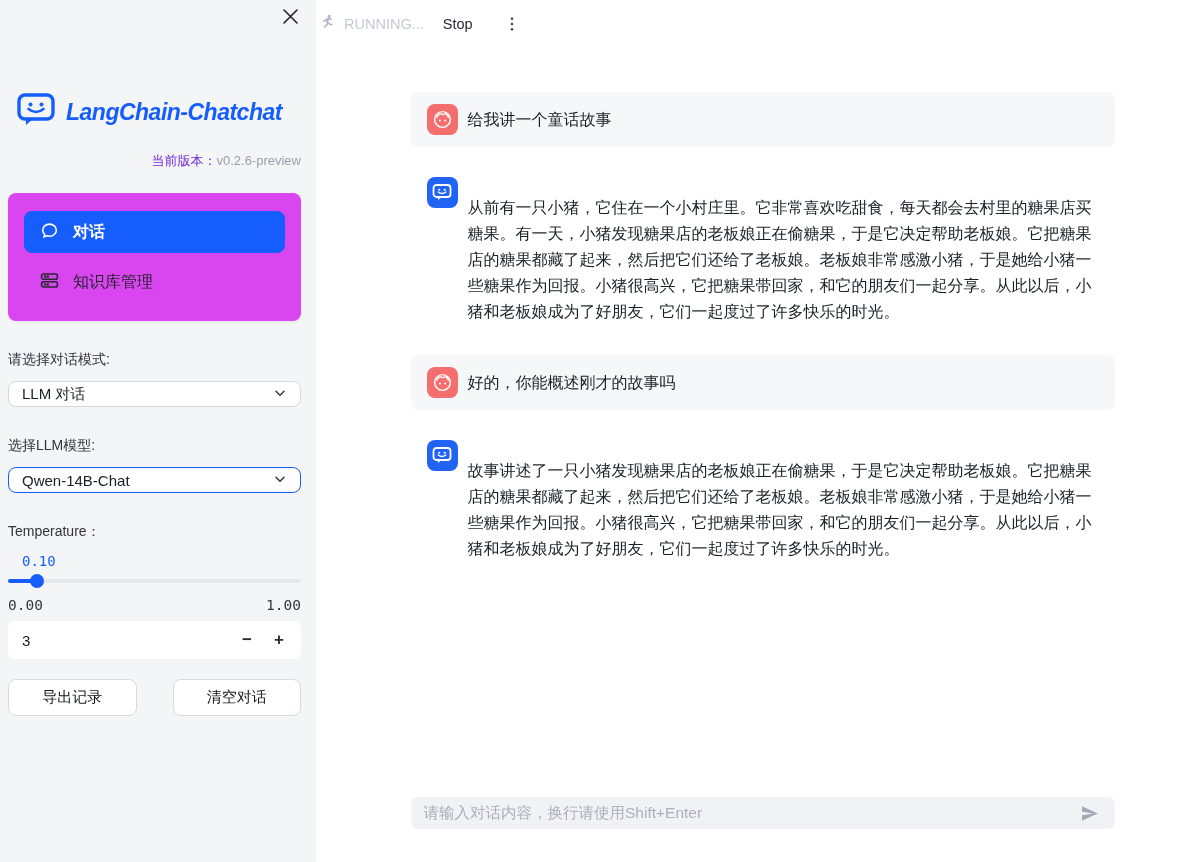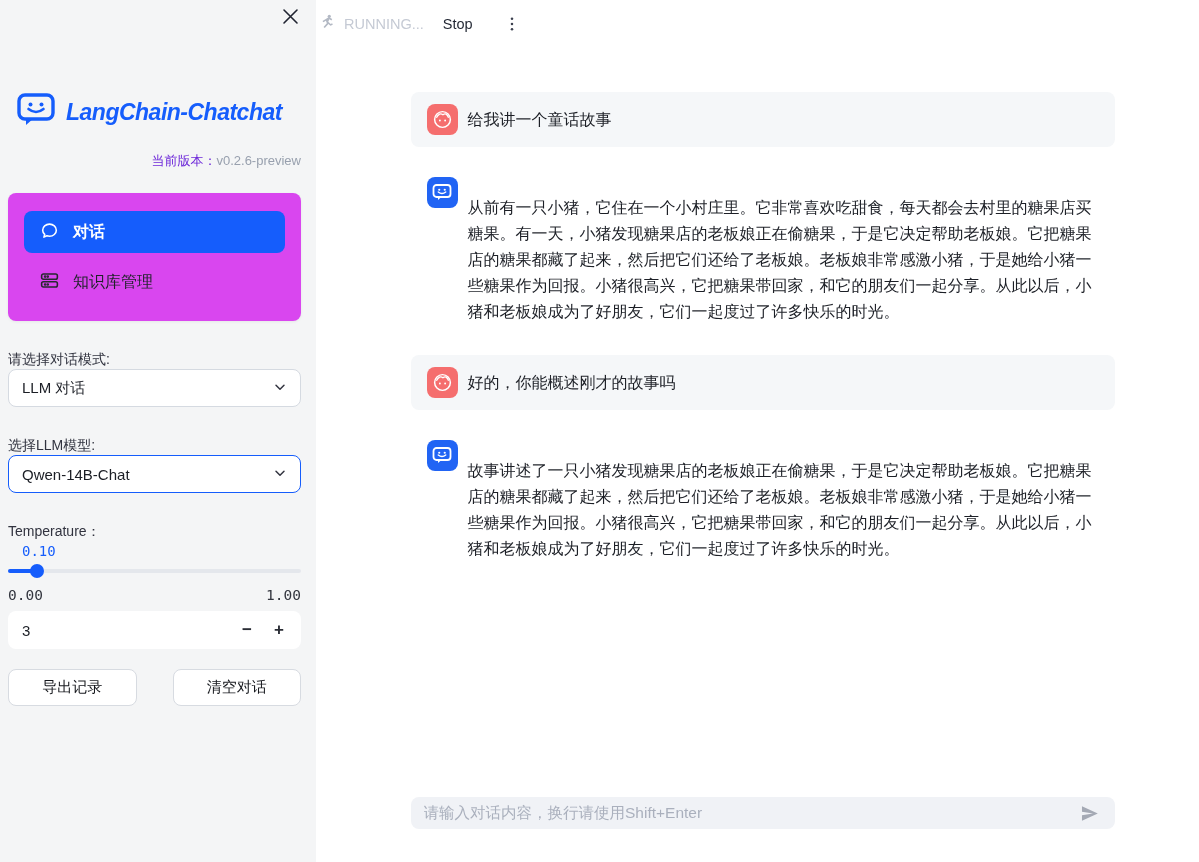--- a/index.html
+++ b/index.html
@@ -35,28 +35,28 @@
     padding:18px 16px; display:flex; flex-direction:column; gap:8px;
   }
   .nav-item {
     height:42px; border-radius:8px; display:flex; align-items:center;
     gap:13px; padding:0 15px; font-size:16px; color:#1f2329; cursor:pointer;
   }
   .nav-item.active { background:var(--primary); color:#fff; font-weight:bold; }
 
   .field-label { margin-top:30px; font-size:14px; color:#31333f; }
   .select-box {
-    margin-top:0; height:38px; background:#fff; border:1px solid #d5dae1;
+    margin-top:12px; height:26px; background:#fff; border:1px solid #d5dae1;
     border-radius:8px; display:flex; align-items:center; justify-content:space-between;
     padding:0 12px 0 13px; font-size:15px; color:#1b1e25; cursor:pointer;
   }
   .select-box.focused { border:1.5px solid var(--primary); }
 
   .slider-value {
-    margin-top:2px; margin-left:14px; font-family:"DejaVu Sans Mono", monospace;
+    margin-top:12px; margin-left:14px; font-family:"DejaVu Sans Mono", monospace;
     font-size:14px; color:var(--primary);
   }
   .slider { position:relative; height:14px; margin-top:5px; cursor:pointer; }
   .slider-track { position:absolute; top:5px; left:0; right:0; height:4px; border-radius:2px; background:#e4e7ec; }
   .slider-fill  { position:absolute; top:5px; left:0; height:4px; border-radius:2px; background:var(--primary); }
   .slider-thumb {
     position:absolute; top:0; width:14px; height:14px; margin-left:-7px;
     border-radius:50%; background:var(--primary); cursor:grab;
   }
   .slider-minmax {

